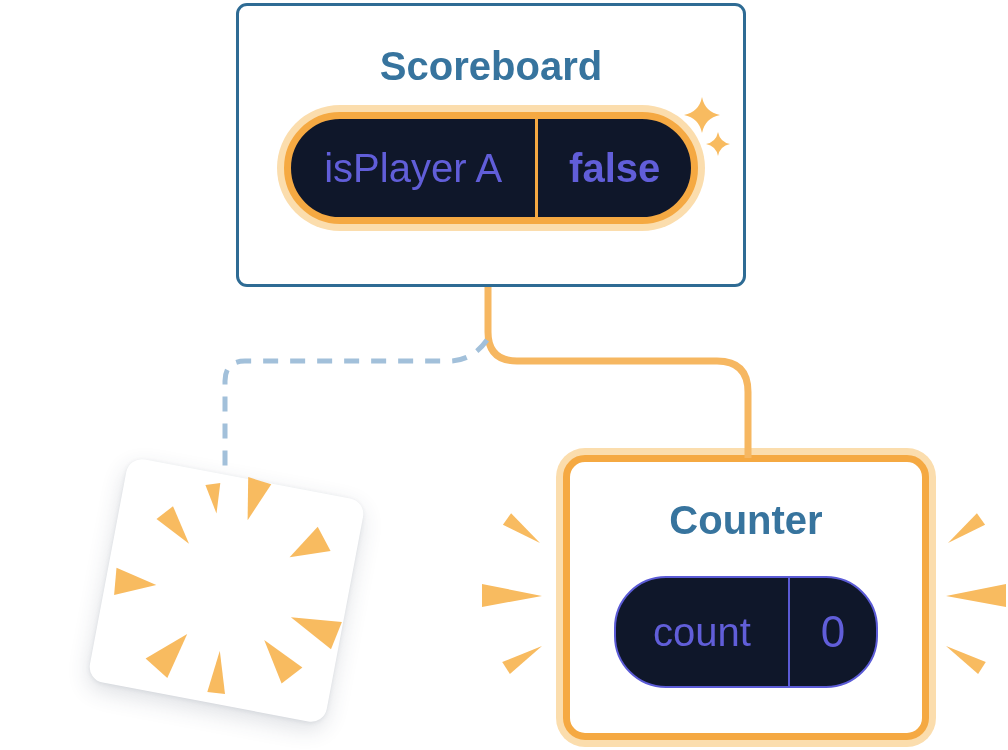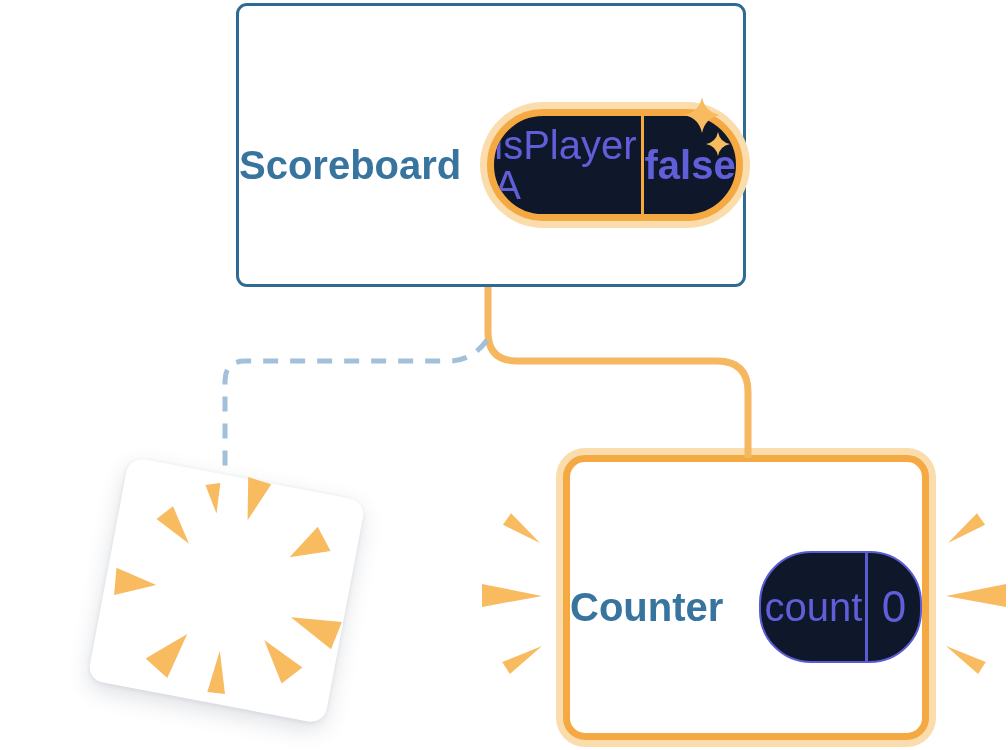--- a/index.html
+++ b/index.html
@@ -8,37 +8,37 @@
     width:1008px;height:750px;
     background:var(--bg,#ffffff);
     font-family:"Liberation Sans", sans-serif;
     overflow:hidden;
   }
   .card{
     position:absolute;
     box-sizing:border-box;
     background:#ffffff;
     display:flex;
-    flex-direction:row;
+    flex-direction:column;
     align-items:center;
     z-index:1;
   }
   .scoreboard{
     left:236px;top:3px;width:510px;height:284px;
     border:3px solid var(--card-border-blue,#2E6B94);
     border-radius:11px;
     padding-top:40px;
     gap:26px;
   }
   .counter{
     left:563px;top:455px;width:366px;height:285px;
     border:7px solid var(--orange,#F5A942);
     border-radius:22px;
     box-shadow:0 0 0 7px var(--orange-halo,#FBDDAD);
-    padding-top:18px;
+    padding-top:38px;
     gap:36px;
   }
   .poof{
     position:absolute;
     left:106px;top:477px;width:241px;height:227px;
     background:#ffffff;
     border-radius:16px;
     transform:rotate(10.7deg);
     box-shadow:0 8px 22px rgba(50,65,85,0.16), 0 1px 4px rgba(50,65,85,0.10);
     z-index:1;

